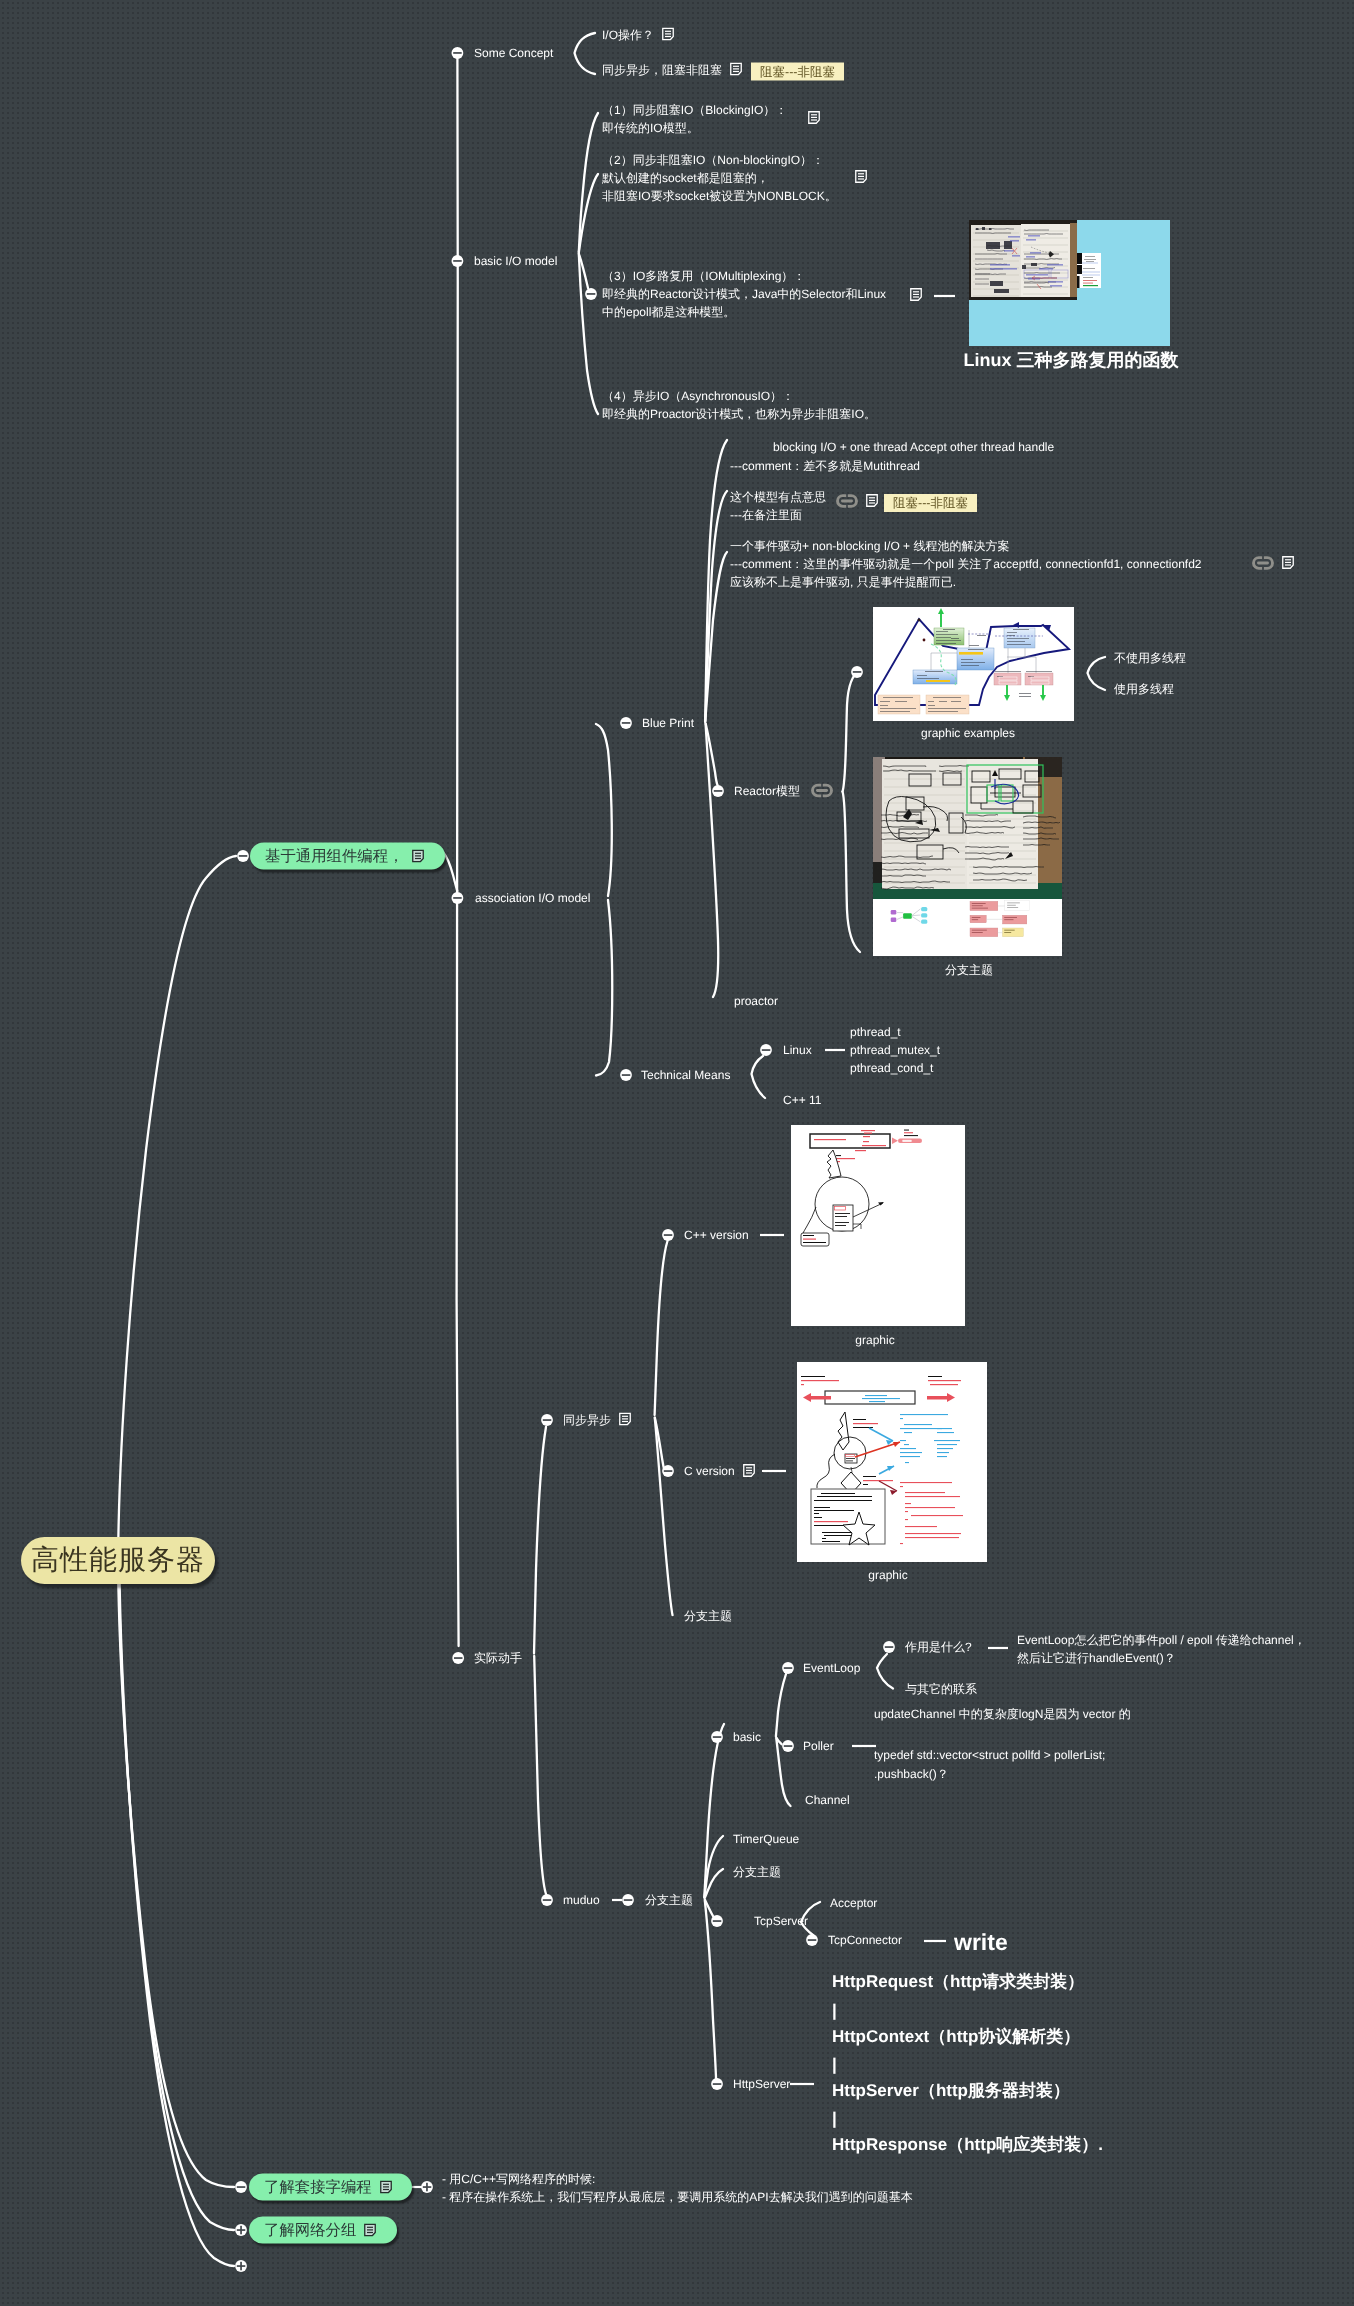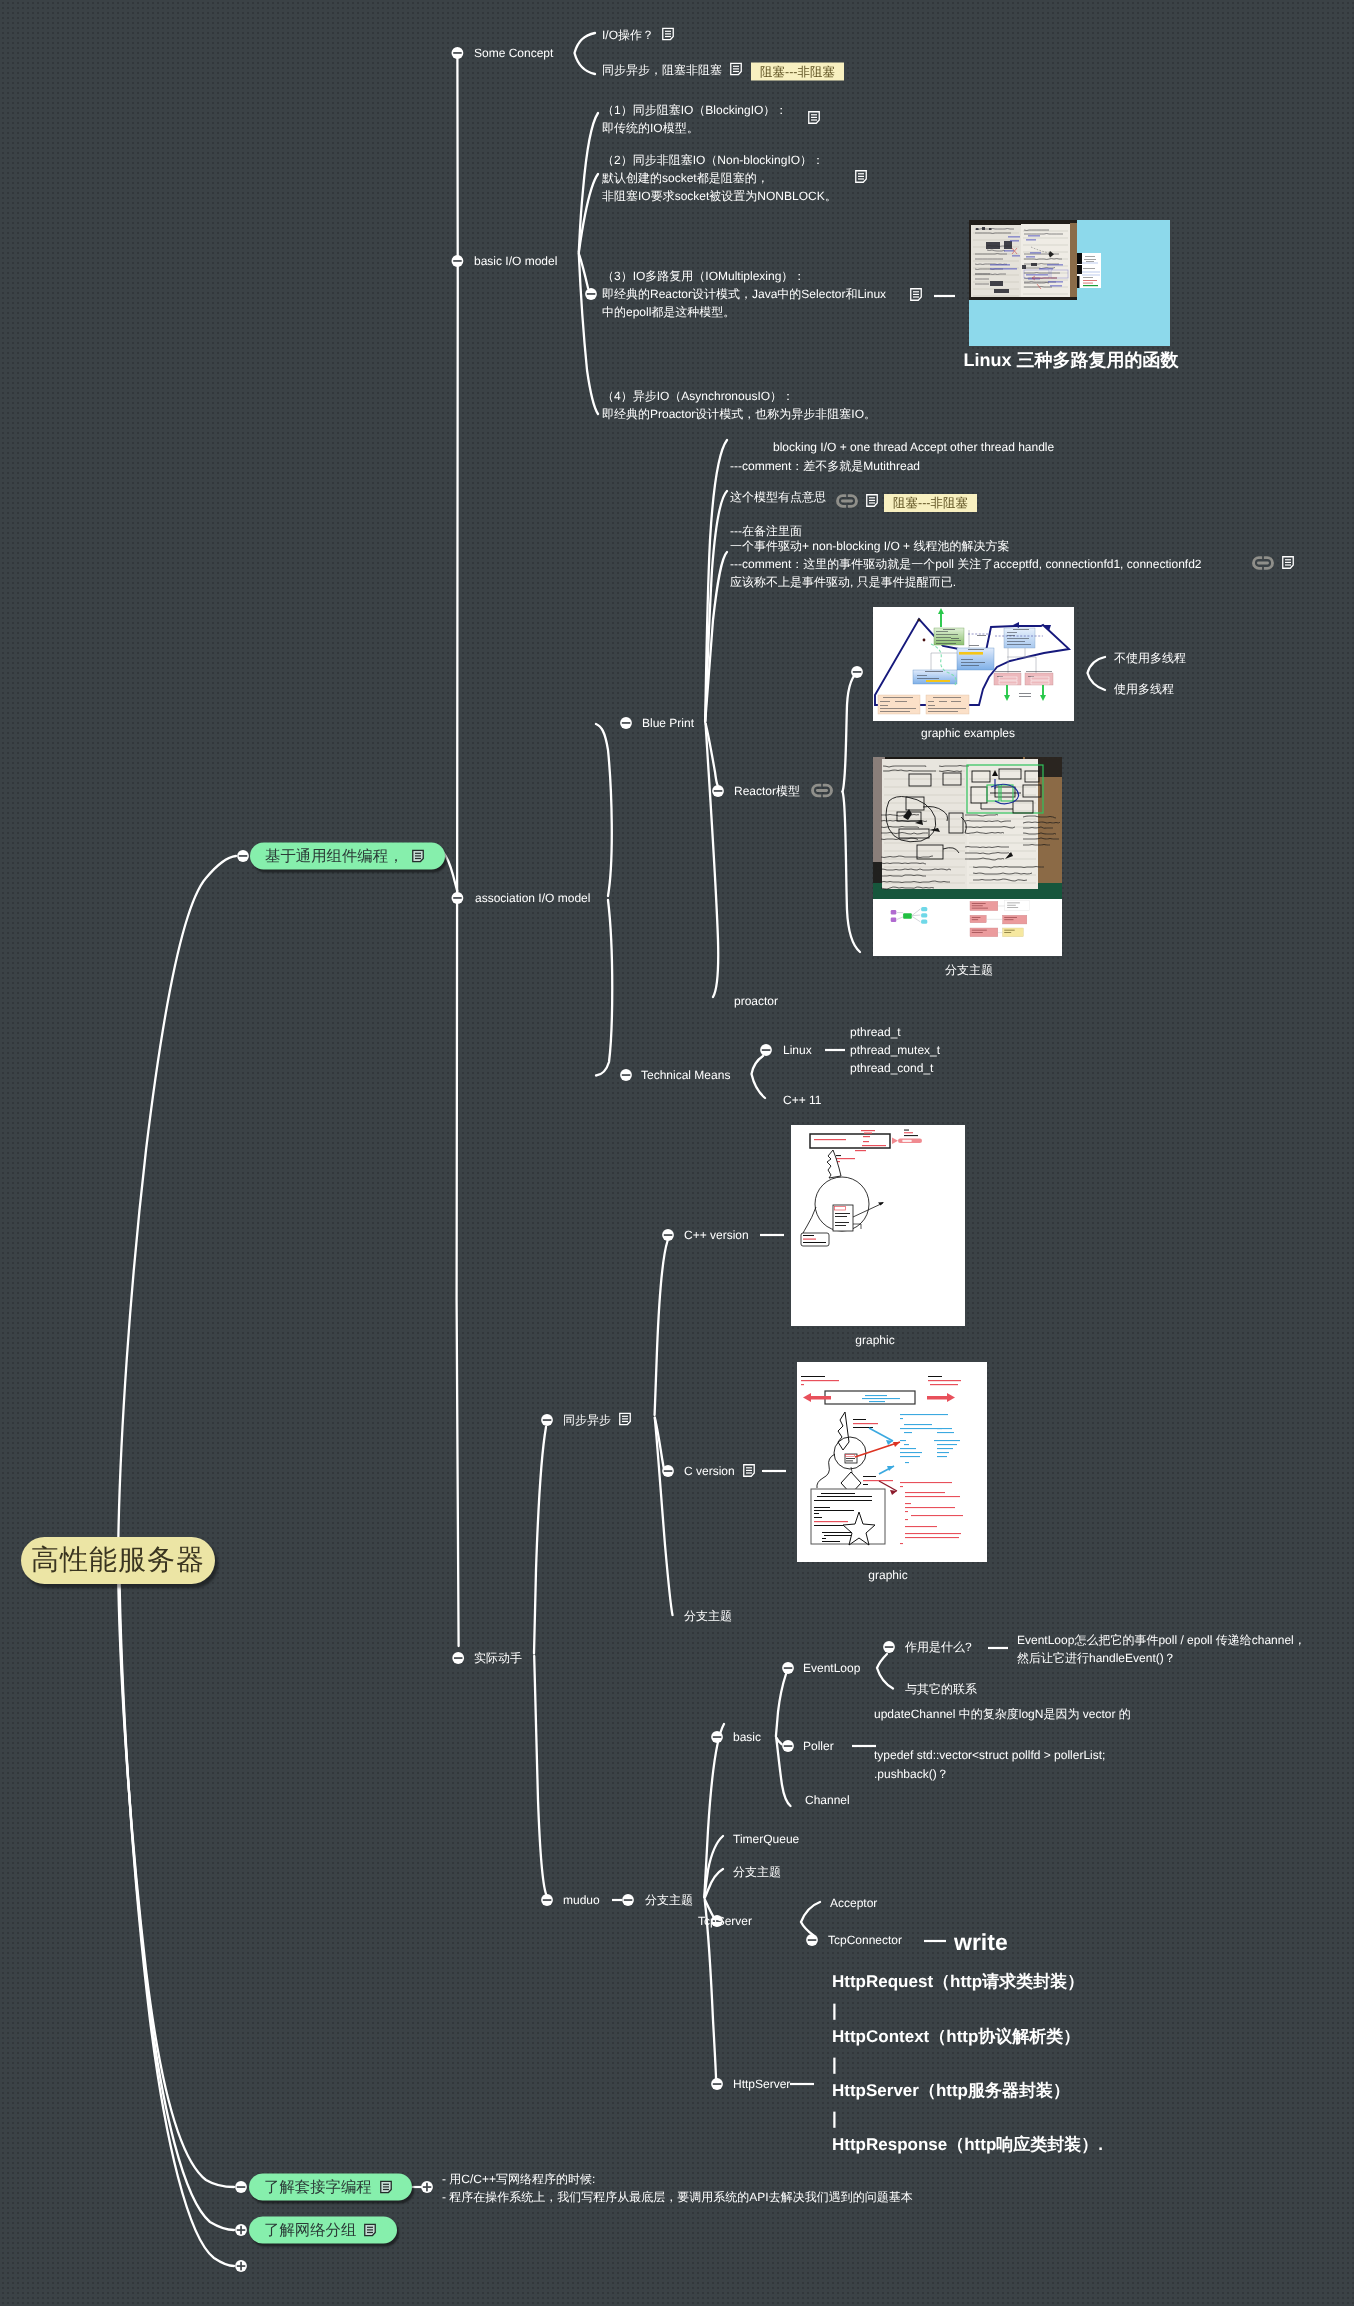--- a/index.html
+++ b/index.html
@@ -361,21 +361,21 @@
   <rect x="114" y="65" width="15" height="1.2" fill="#1a9e3a"></rect>
   </g>
  </svg></div>
 
 <div class="cap b" style="left:1071px;top:361px;font-size:18px;">Linux 三种多路复用的函数</div>
 <div class="t" style="left:475px;top:898px"><span>association I/O model</span></div>
 <div class="t" style="left:642px;top:723px"><span>Blue Print</span></div>
 <div class="t" style="left:730px;top:440px;transform:none;padding-left:43px;"><span>blocking I/O + one thread Accept other thread handle</span></div>
 <div class="t" style="left:730px;top:458px;transform:none;"><span>---comment：差不多就是Mutithread</span></div>
 <div class="t" style="left:730px;top:489px;transform:none;"><span>这个模型有点意思</span></div>
-<div class="t" style="left:730px;top:507px;transform:none;margin-top:16px;"><span>---在备注里面</span></div>
+<div class="t" style="left:730px;top:507px;transform:none;"><span>---在备注里面</span></div>
 <div class="t" style="left:836px;top:493px;transform:none"><svg class="ico" width="22" height="16" viewBox="0 0 22 16" style="vertical-align:-4px;margin-left:0">
         <defs>
           <clipPath id="lkL">
             <rect x="0" y="0" width="10.2" height="16"></rect>
           </clipPath>
           <clipPath id="lkR">
             <rect x="11.8" y="0" width="10.2" height="16"></rect>
           </clipPath>
         </defs>
         <g clip-path="url(#lkL)">
@@ -880,21 +880,21 @@
 <div class="t" style="left:1017px;top:1632px;transform:none;"><span>EventLoop怎么把它的事件poll / epoll 传递给channel，</span></div>
 <div class="t" style="left:1017px;top:1650px;transform:none;"><span>然后让它进行handleEvent()？</span></div>
 <div class="t" style="left:905px;top:1689px"><span>与其它的联系</span></div>
 <div class="t" style="left:803px;top:1746px"><span>Poller</span></div>
 <div class="t" style="left:874px;top:1706px;transform:none"><span>updateChannel 中的复杂度logN是因为 vector 的</span></div>
 <div class="t" style="left:874px;top:1748px;transform:none;"><span>typedef std::vector&lt;struct pollfd &gt; pollerList;</span></div>
 <div class="t" style="left:874px;top:1766px;transform:none;"><span>.pushback()？</span></div>
 <div class="t" style="left:805px;top:1800px"><span>Channel</span></div>
 <div class="t" style="left:733px;top:1839px"><span>TimerQueue</span></div>
 <div class="t" style="left:733px;top:1872px"><span>分支主题</span></div>
-<div class="t" style="left:698px;top:1921px"><span>TcpServer</span></div>
+<div class="t" style="left:754px;top:1921px"><span>TcpServer</span></div>
 <div class="t" style="left:830px;top:1903px"><span>Acceptor</span></div>
 <div class="t" style="left:828px;top:1940px"><span>TcpConnector</span></div>
 <div class="bigb" style="left:954px;top:1942px;font-size:23px;"><span>write</span></div>
 <div class="t" style="left:733px;top:2084px"><span>HttpServer</span></div>
 <div class="bigb" style="left:832px;top:1982px"><span>HttpRequest（http请求类封装）</span></div>
 <div class="bigb" style="left:832px;top:2011px"><span>|</span></div>
 <div class="bigb" style="left:832px;top:2037px"><span>HttpContext（http协议解析类）</span></div>
 <div class="bigb" style="left:832px;top:2065px"><span>|</span></div>
 <div class="bigb" style="left:832px;top:2091px"><span>HttpServer（http服务器封装）</span></div>
 <div class="bigb" style="left:832px;top:2119px"><span>|</span></div>

